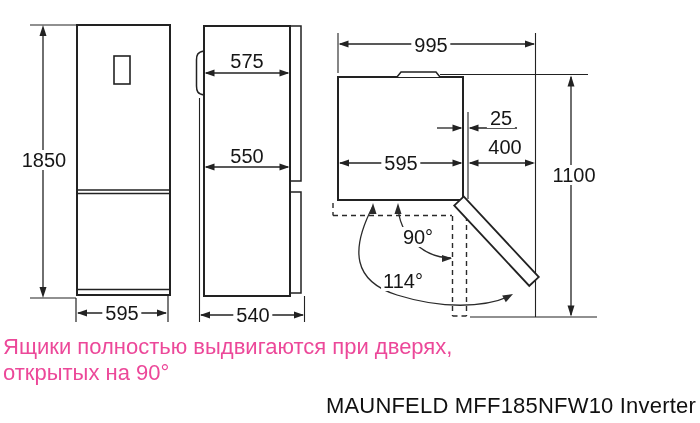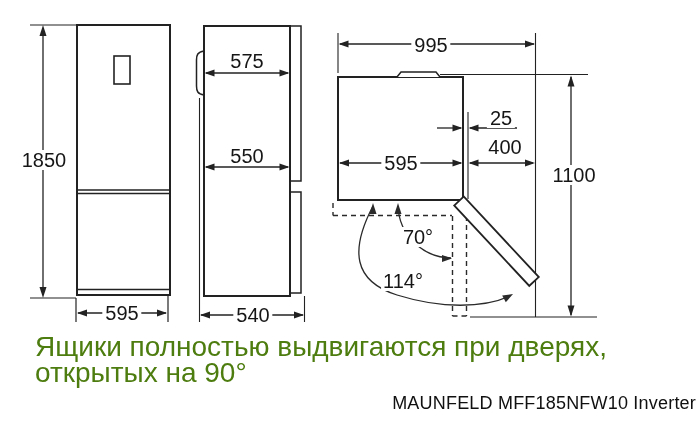--- a/index.html
+++ b/index.html
@@ -3,22 +3,22 @@
 <meta charset="utf-8">
 <style>
   html,body{margin:0;padding:0;background:#fff;}
   #canvas{position:relative;width:700px;height:423px;background:#fff;overflow:hidden;
           font-family:"Liberation Sans",sans-serif;}
   #drawing{position:absolute;left:0;top:0;}
   .dim{position:absolute;transform:translate(-50%,-50%);font-size:20px;line-height:1;
        color:#161616;background:#fff;padding:0 3px;white-space:nowrap;}
   .angle-label{position:absolute;transform:translate(-50%,-50%);font-size:20px;line-height:1;
        color:#161616;background:#fff;padding:0 2px;white-space:nowrap;}
-  .note{position:absolute;left:3px;top:334px;font-size:28px;line-height:26px;color:#4d7c0f;margin-left:32px;}
-  .model{position:absolute;right:4px;top:393px;font-size:18px;letter-spacing:0.2px;color:#101010;}
+  .note{position:absolute;left:3px;top:334px;font-size:22px;line-height:26px;color:#ec4899;}
+  .model{position:absolute;right:4px;top:393px;font-size:22px;letter-spacing:0.2px;color:#101010;}
 </style>
 </head>
 <body>
 
 <div id="canvas">
 
   <svg id="drawing" width="700" height="423" viewBox="0 0 700 423">
 
     <g stroke="#222" fill="none">
       <rect x="77" y="25" width="93" height="270" stroke-width="2"></rect>
@@ -131,21 +131,21 @@
   <div class="dim" style="left:247px;top:61px">575</div>
   <div class="dim" style="left:247px;top:156px">550</div>
   <div class="dim" style="left:253px;top:315px">540</div>
 
   <div class="dim" style="left:431px;top:45px">995</div>
   <div class="dim" style="left:501px;top:118px">25</div>
   <div class="dim" style="left:505px;top:147px">400</div>
   <div class="dim" style="left:401px;top:163px">595</div>
   <div class="dim" style="left:574px;top:175px">1100</div>
 
-  <div class="angle-label" style="left:418px;top:237px">70°</div>
+  <div class="angle-label" style="left:418px;top:237px">90°</div>
   <div class="angle-label" style="left:403px;top:281px">114°</div>
 
   <div class="note">
     <div>Ящики полностью выдвигаются при дверях,</div>
     <div>открытых на 90°</div>
   </div>
   <div class="model">MAUNFELD MFF185NFW10 Inverter</div>
 
 </div>
 

